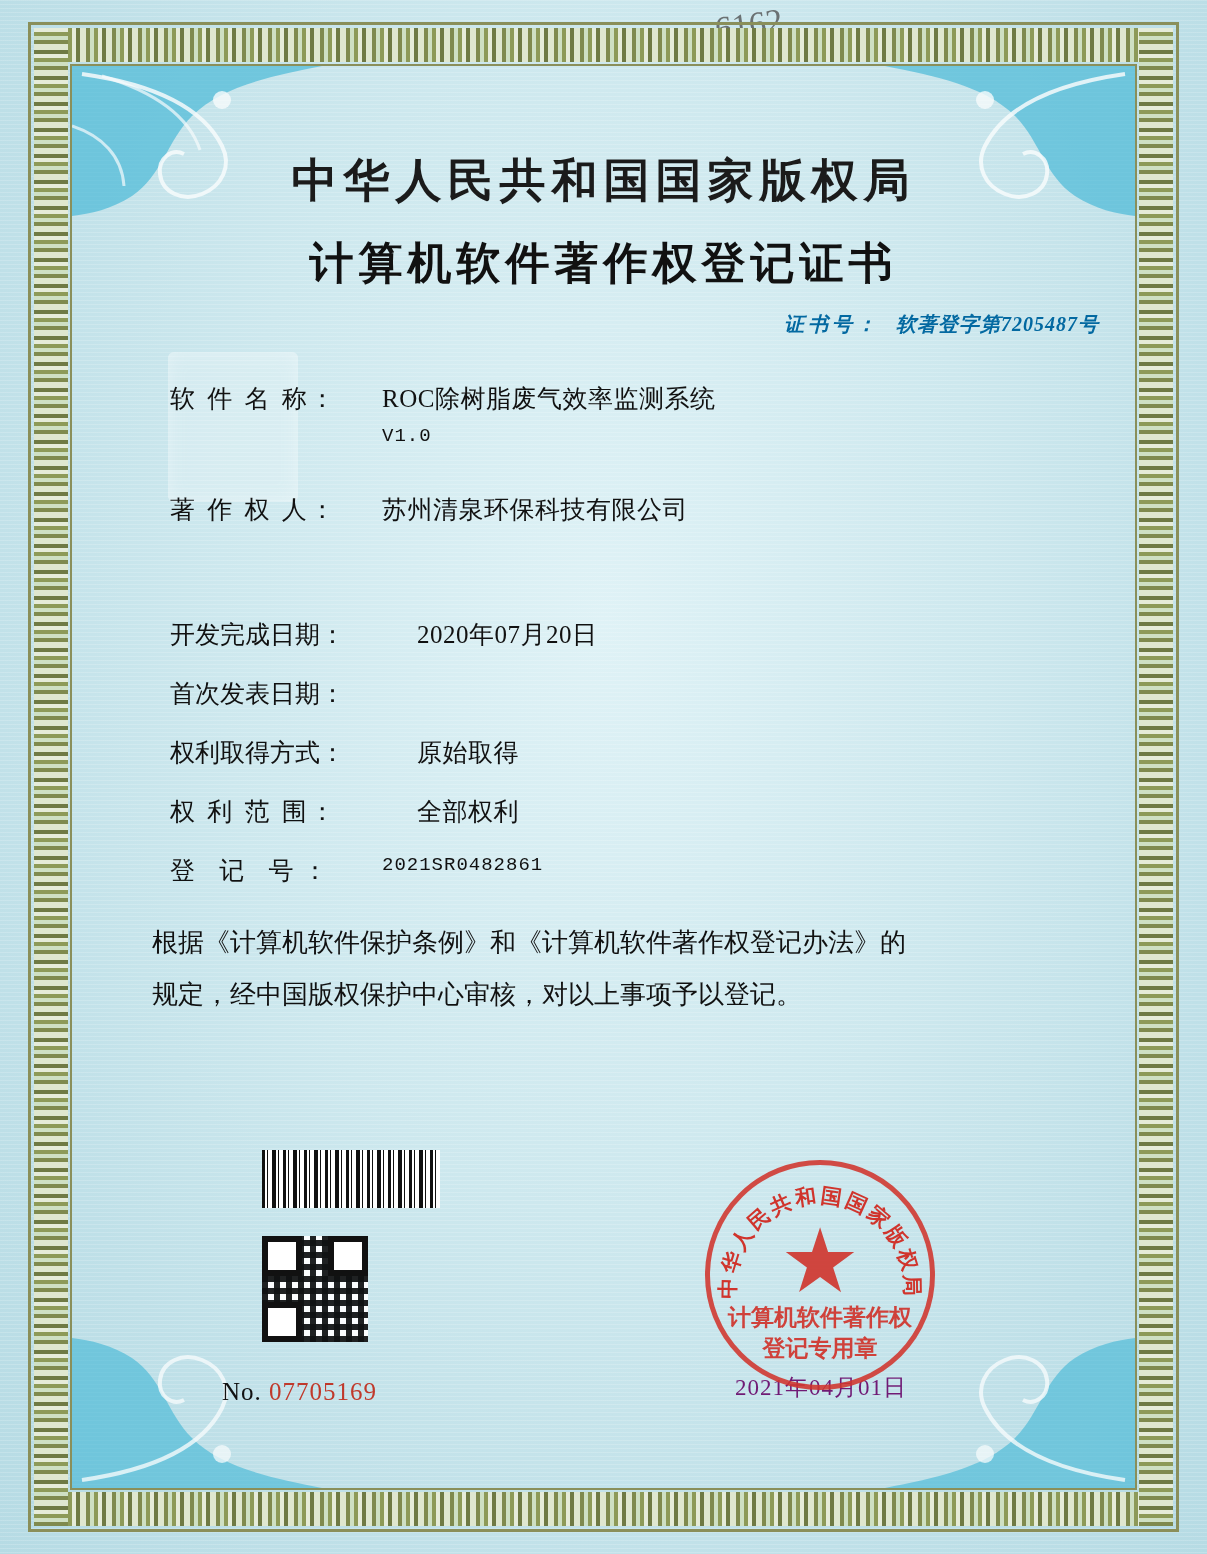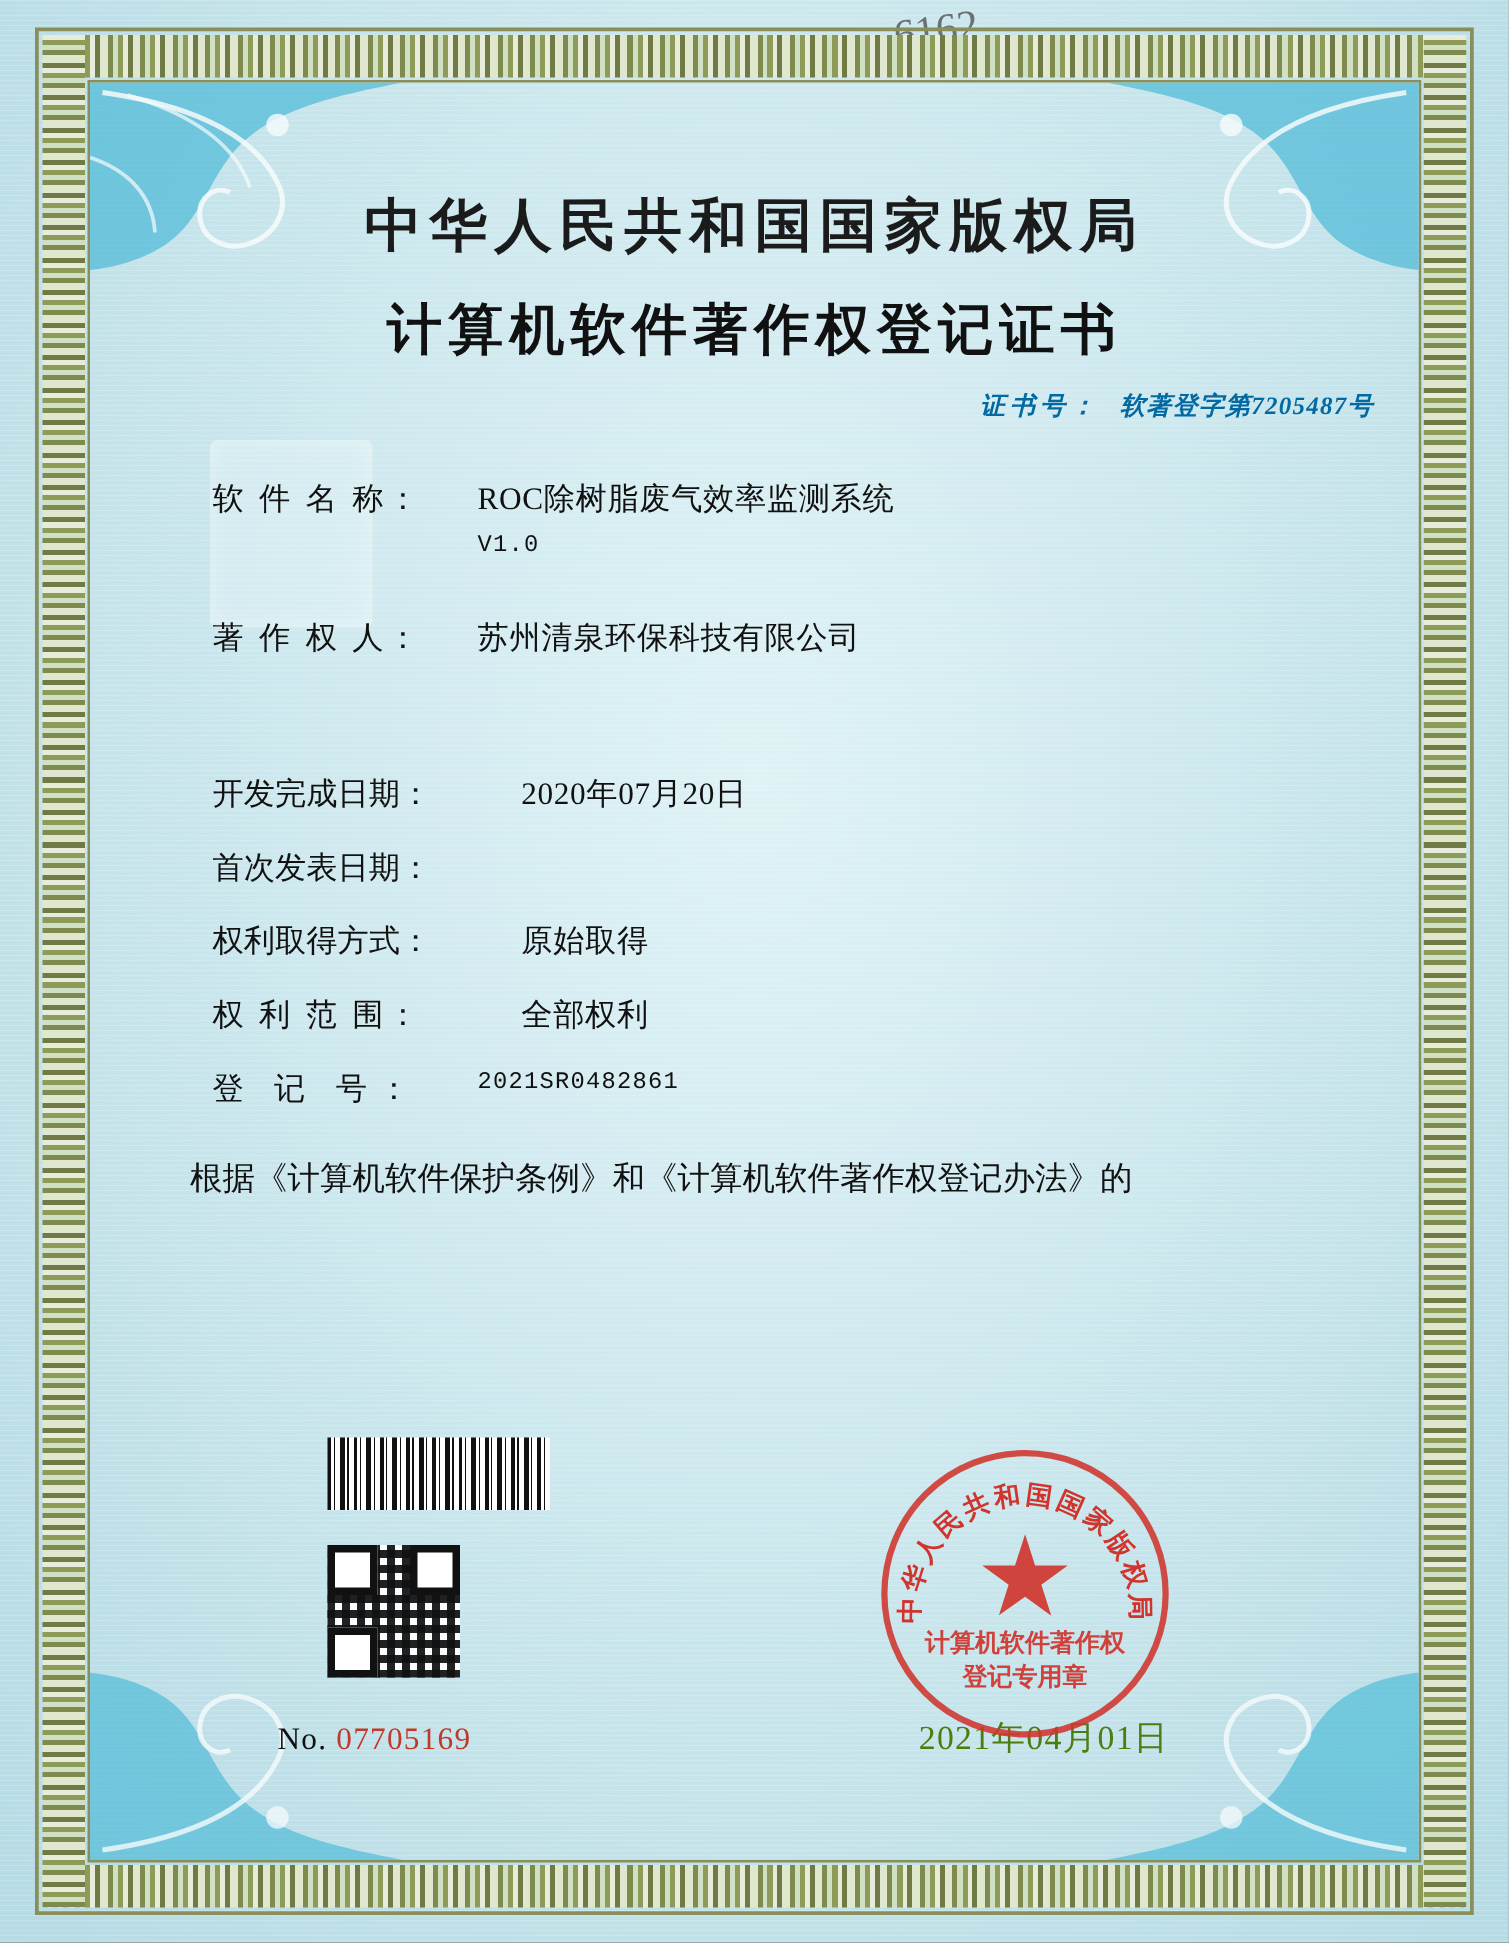--- a/index.html
+++ b/index.html
@@ -212,22 +212,22 @@
     color: #111;
     letter-spacing: 1px;
     font-family: "Liberation Serif", "DejaVu Serif", serif;
   }
   .serial .num { color: #c0392b; font-family: Liberation Serif, serif; }
 
   .issue-date {
     position: absolute;
     left: 735px;
     top: 1372px;
-    font-size: 27px;
-    color: #4d7c0f;
+    font-size: 23px;
+    color: #701a75;
     letter-spacing: 1px;
   }
 
   
   .seal {
     position: absolute;
     left: 705px;
     top: 1160px;
     width: 230px;
     height: 230px;
@@ -247,21 +247,21 @@
     color: #d0342c;
     line-height: 1;
     opacity: .9;
   }
   .seal-bottom {
     position: absolute;
     left: 0; right: 0;
     top: 142px;
     text-align: center;
     color: #d0342c;
-    font-size: 20px;
+    font-size: 23px;
     font-weight: 700;
     line-height: 1.35;
     opacity: .92;
   }
   .handwrite {
     position: absolute;
     left: 715px;
     top: 6px;
     font-size: 34px;
     color: #4a4a4a;
@@ -361,20 +361,21 @@
         <div class="f-value">全部权利</div>
       </div>
       <div class="field-row">
         <div class="f-label sp4">登 记 号：</div>
         <div class="f-value mono">2021SR0482861</div>
       </div>
     </div>
 
     <div class="statement">
       <p>根据《计算机软件保护条例》和《计算机软件著作权登记办法》的</p>
+      <p>规定，经中国版权保护中心审核，对以上事项予以登记。</p>
     </div>
   </div>
 
   <div class="codes">
     <div class="barcode"></div>
     <div class="qr-wrap">
       <div class="qr"></div>
       <div class="qr-eye tl"></div>
       <div class="qr-eye tr"></div>
       <div class="qr-eye bl"></div>

